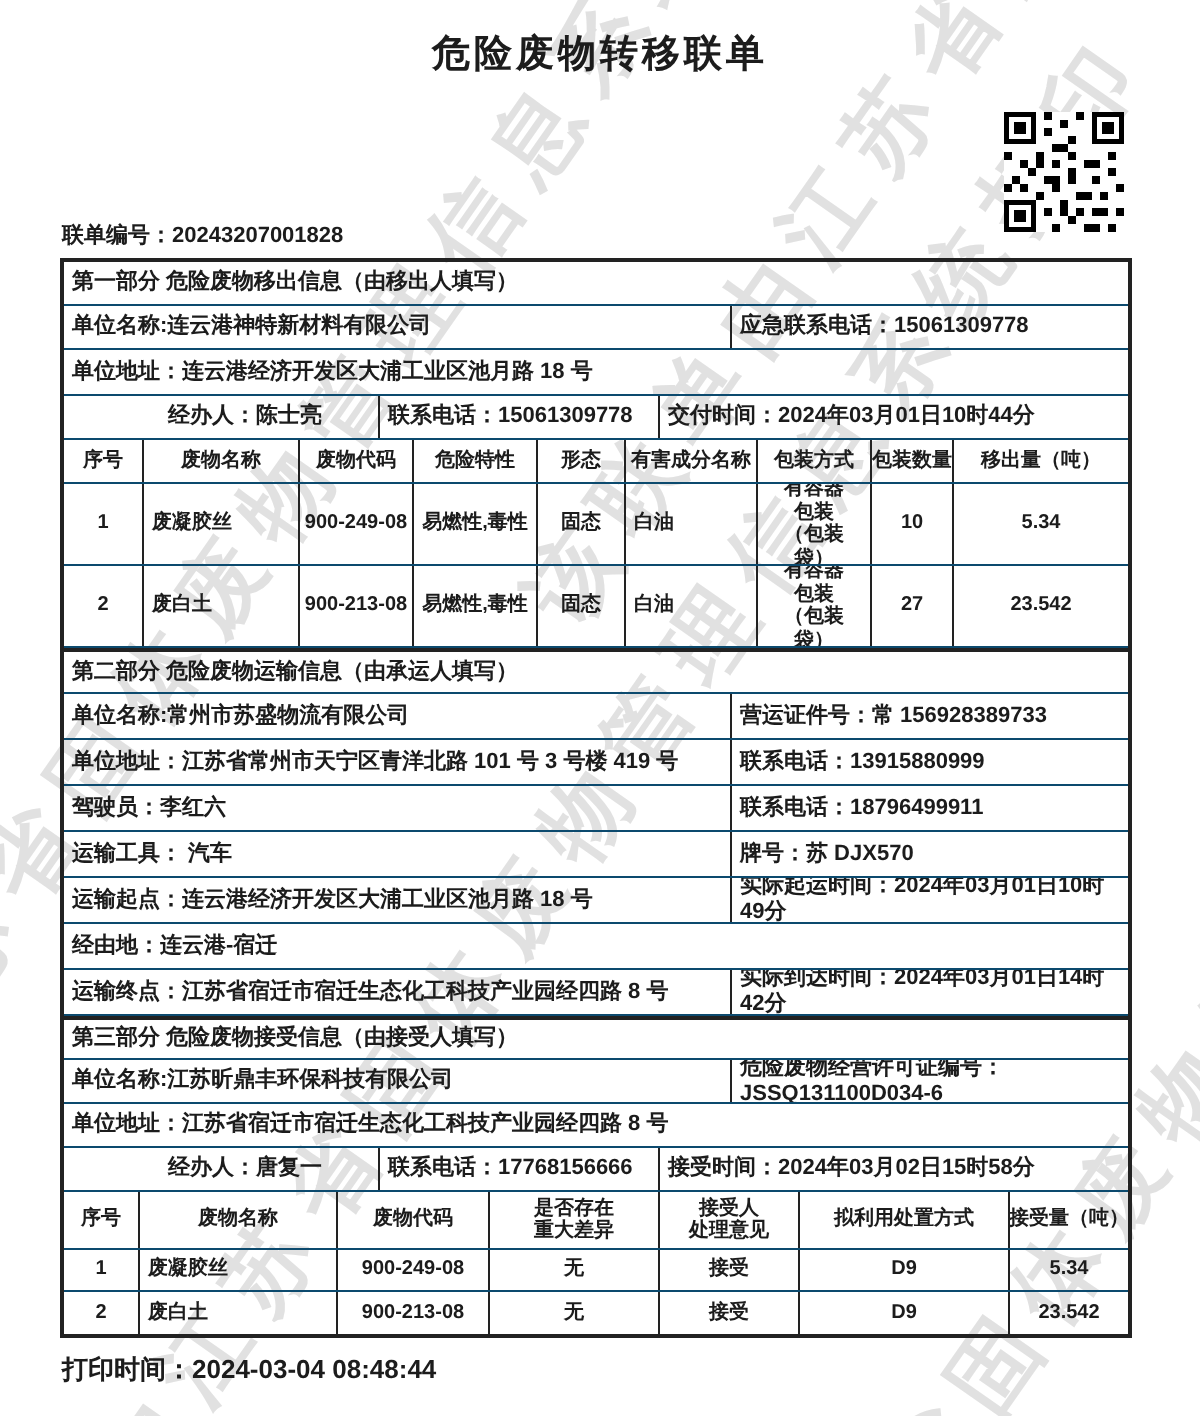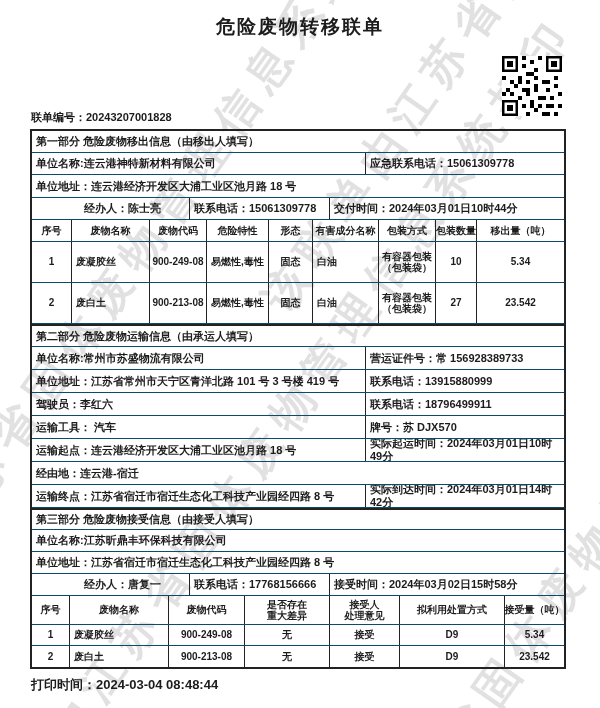--- a/index.html
+++ b/index.html
@@ -30,21 +30,21 @@
   }
   .row { display:flex; border-bottom:1px solid #0c4a6e; }
   .row:last-child { border-bottom:none; }
   .row.thick-top { border-top:2px solid #222;justify-content:center; }
   .cell {
     border-right:1px solid #222; padding:1px 3px 1px 4px;
     display:flex; align-items:center; overflow:hidden;
     font-size:11px; line-height:1.15;
   }
   .cell:last-child { border-right:none; }
-  .cell.ctr { justify-content:center; text-align:center; padding:1px 1px; }
+  .cell.ctr { justify-content:center; text-align:center; padding:1px 11px; }
   .cell.pre { white-space:pre-line; }
   .sec-head { font-size:11px; }
   .h22 { height:22px; } .h23 { height:23px; } .h41 { height:41px; }
   .h29 { height:29px; } .h21 { height:21px; }
   .tcell { font-size:10px; }
   .nw { white-space:nowrap; }
   
   .t1c0{width:40px;} .t1c1{width:78px;} .t1c2{width:57px;} .t1c3{width:62px;}
   .t1c4{width:44px;} .t1c5{width:66px;} .t1c6{width:57px;} .t1c7{width:41px;}
   .t1c8{flex:1;}
@@ -208,20 +208,21 @@
     <div class="row h23">
       <div class="cell w290">运输终点：江苏省宿迁市宿迁生态化工科技产业园经四路 8 号</div>
       <div class="cell wrest">实际到达时间：2024年03月01日14时42分</div>
     </div>
 
     <div class="row h22 thick-top">
         <div class="cell sec-head" style="flex:1">第三部分 危险废物接受信息（由接受人填写）</div>
       </div>
     <div class="row h22">
       <div class="cell w290">单位名称:江苏昕鼎丰环保科技有限公司</div>
+      <div class="cell wrest">危险废物经营许可证编号：JSSQ131100D034-6</div>
     </div>
     <div class="row h22">
         <div class="cell" style="flex:1">单位地址：江苏省宿迁市宿迁生态化工科技产业园经四路 8 号</div>
       </div>
     <div class="row h22">
       <div class="cell w110">经办人：唐复一</div>
       <div class="cell w140">联系电话：17768156666</div>
       <div class="cell wrest">接受时间：2024年03月02日15时58分</div>
     </div>
 

